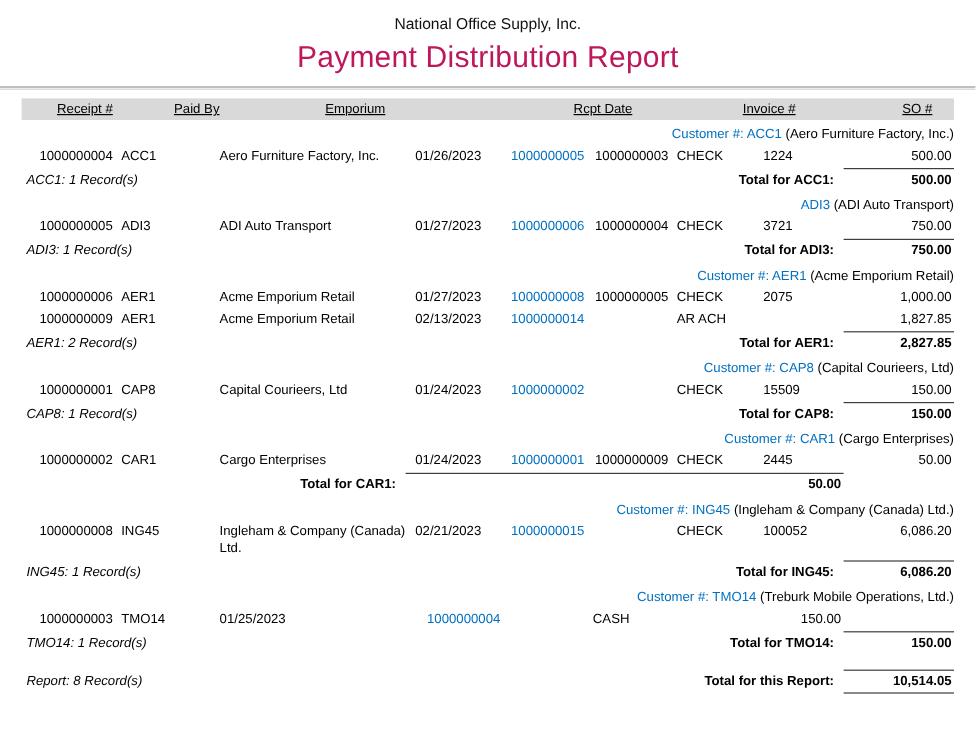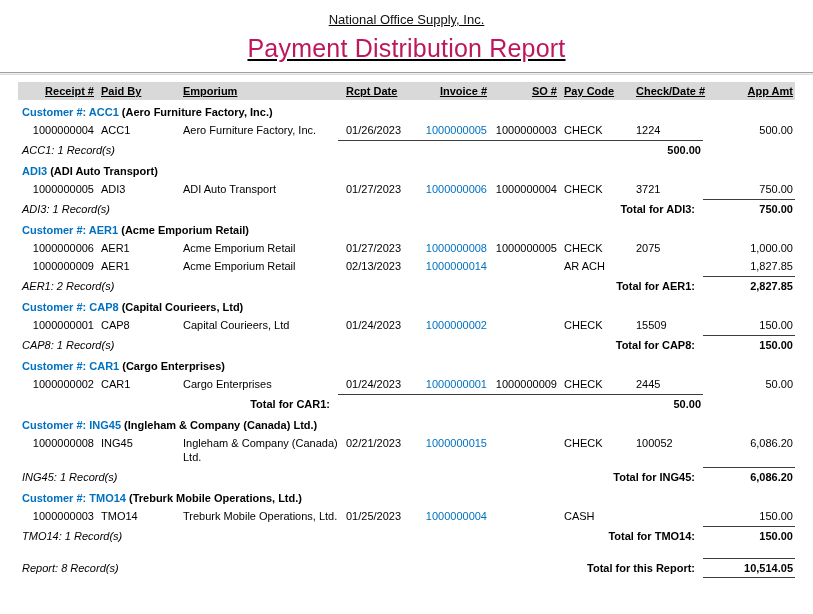--- a/index.html
+++ b/index.html
@@ -3,35 +3,35 @@
 <meta charset="utf-8">
 <style>
   * { margin:0; padding:0; box-sizing:border-box; }
   html,body { background:#ffffff; }
   body {
     width:813px; height:614px; overflow:hidden;
     font-family:"Liberation Sans","DejaVu Sans",sans-serif;
     color:#000;
   }
   .report-page { width:813px; height:614px; padding-top:12px; }
-  .report-header { text-align:center;text-decoration:underline; }
+  .report-header { text-align:center; }
   .company-name { font-size:13px; color:#111; line-height:16px; }
   .report-title { font-size:25px; font-weight:400; color:#be185d; margin:6px 0 9px; letter-spacing:.2px; }
   .title-divider {
     height:3px; margin-bottom:7px;
     border-top:1px solid #9f9f9f; border-bottom:1px solid #dcdcdc; background:#efefef;
   }
   .table { margin:0 18px; font-size:11px; }
   .grid { display:grid; grid-template-columns:78px 82px 163px 78px 70px 70px 72px 72px 92px; }
   .c { padding:2px; line-height:14px; }
   .r { text-align:right; }
   .l { text-align:left; padding-left:5px; }
-  .header-row { background:var(--header_bg,#d9d9d9); font-weight:bold; }
+  .header-row { background:var(--header_bg,#d9d9d9); font-weight:normal;gap:44px; }
   .header-row .c { text-decoration:underline; white-space:nowrap; }
-  .group-header { margin-top:3px; padding:2px 0 2px 4px; font-weight:bold; line-height:14px; }
+  .group-header { margin-top:3px; padding:2px 0 2px 4px; font-weight:normal; line-height:14px;text-align:right; }
   .blue { color:var(--accent_blue,#0070C0); }
   .link { color:var(--link_blue,#0070C0); cursor:pointer; }
   .group-footer { display:grid; grid-template-columns:320px 1fr 92px; margin-top:1px; }
   .gf-left { font-style:italic; padding:3px 0 2px 4px; line-height:14px; }
   .gf-label { font-weight:bold; text-align:right; padding:3px 8px 2px 0; line-height:14px; }
   .gf-amt {
     font-weight:bold; text-align:right; padding:2px 2px 2px 0; line-height:14px;
     border-top:1px solid var(--total_line,#3c3c3c);
   }
   .report-footer { margin-top:13px; }
@@ -75,20 +75,21 @@
         <div class="c l">Aero Furniture Factory, Inc.</div>
         <div class="c l">01/26/2023</div>
         <div class="c r link">1000000005</div>
         <div class="c r">1000000003</div>
         <div class="c l">CHECK</div>
         <div class="c l">1224</div>
         <div class="c r">500.00</div>
       </div>
       <div class="group-footer">
         <div class="gf-left">ACC1: 1 Record(s)</div>
+        <div class="gf-label">Total for ACC1:</div>
         <div class="gf-amt">500.00</div>
       </div>
     </div>
 
     <div>
       <div class="group-header">
         <span class="blue"></span>
         <span class="blue">ADI3</span>
         <span>(ADI Auto Transport)</span>
       </div>
@@ -218,21 +219,20 @@
 
     <div>
       <div class="group-header">
         <span class="blue">Customer #:</span>
         <span class="blue">TMO14</span>
         <span>(Treburk Mobile Operations, Ltd.)</span>
       </div>
       <div class="grid">
         <div class="c r">1000000003</div>
         <div class="c l">TMO14</div>
-        <div class="c l">Treburk Mobile Operations, Ltd.</div>
         <div class="c l">01/25/2023</div>
         <div class="c r link">1000000004</div>
         <div class="c r"></div>
         <div class="c l">CASH</div>
         <div class="c l"></div>
         <div class="c r">150.00</div>
       </div>
       <div class="group-footer">
         <div class="gf-left">TMO14: 1 Record(s)</div>
         <div class="gf-label">Total for TMO14:</div>

